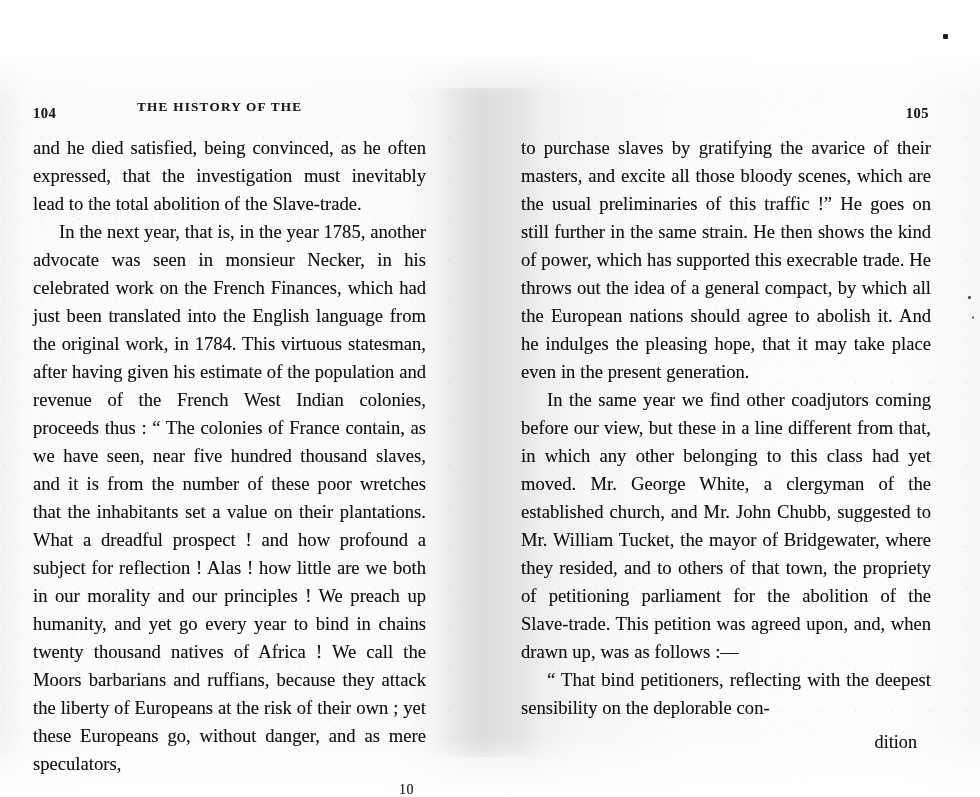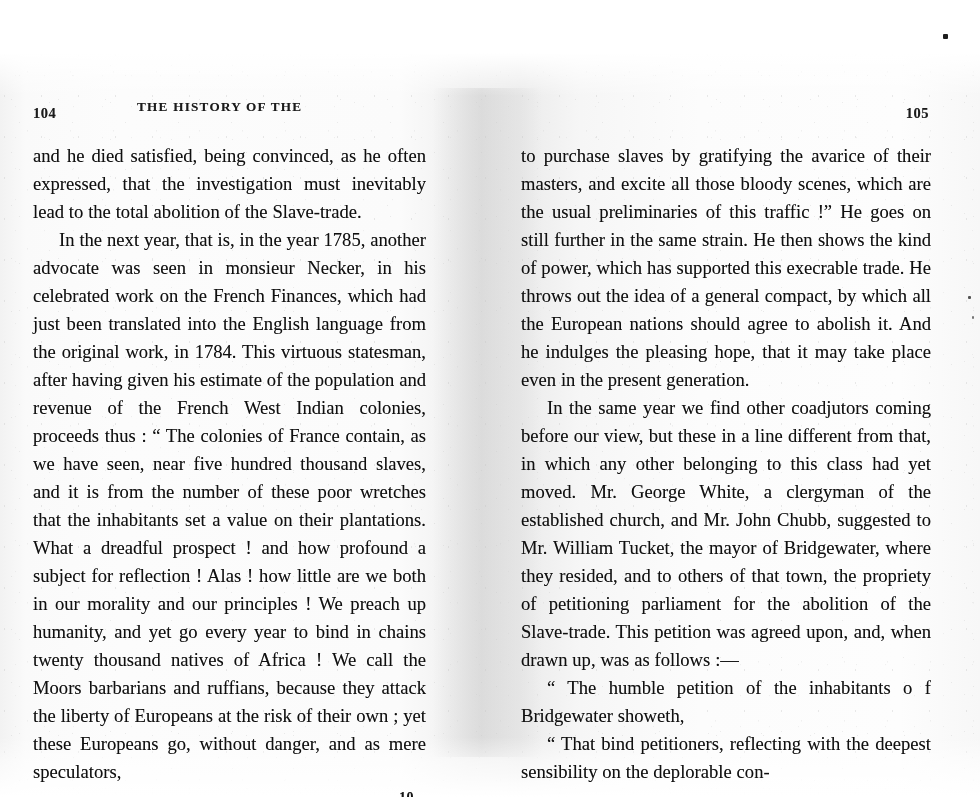--- a/index.html
+++ b/index.html
@@ -89,40 +89,40 @@
     font-size: 14.5px;
     letter-spacing: .5px;
     font-weight: 700;
     margin-top: 9px;
   }
   .folio-left  { left: 0; }
   .folio-right { right: 2px; }
   .head-title-left  { position: absolute; left: 104px;  top: 3px; }
   .head-title-right { position: absolute; left: 58px;   top: 1px; }
 
-  .body-block { margin-top: 16px; }
+  .body-block { margin-top: 8px; }
 
   p.para {
     margin: 0;
     font-size: 18.6px;
     line-height: 28px;
     text-align: justify;
     text-justify: inter-word;
     text-indent: 26px;
     color: #101010;
     word-spacing: .2px;
   }
   p.para.no-indent { text-indent: 0; }
 
   .sig-mark {
     margin-top: 4px;
     text-align: right;
     padding-right: 12px;
     font-size: 14px;
-    font-weight: 700;
+    font-weight: 400;
     letter-spacing: .5px;
     color: #151515;
   }
   .catchword {
     margin-top: 10px;
     text-align: right;
     padding-right: 14px;
     font-size: 18.2px;
     color: #141414;
   }
@@ -162,20 +162,19 @@
 
   <div class="col col-right">
 
     <div class="running-head inky">
       <span class="folio folio-right">105</span>
     </div>
 
     <div class="body-block">
       <p class="para no-indent inky">to purchase slaves by gratifying the avarice of their masters, and excite all those bloody scenes, which are the usual preliminaries of this traffic !” He goes on still further in the same strain. He then shows the kind of power, which has supported this execrable trade. He throws out the idea of a general compact, by which all the European nations should agree to abolish it. And he indulges the pleasing hope, that it may take place even in the present generation.</p>
       <p class="para inky">In the same year we find other coadjutors coming before our view, but these in a line different from that, in which any other belonging to this class had yet moved. Mr. George White, a clergyman of the established church, and Mr. John Chubb, suggested to Mr. William Tucket, the mayor of Bridgewater, where they resided, and to others of that town, the propriety of petitioning parliament for the abolition of the Slave-trade. This petition was agreed upon, and, when drawn up, was as follows :—</p>
-      <p class="para inky">“ The humble petition of the inhabitants o f Bridgewater showeth,</p>
       <p class="para inky">“ That bind petitioners, reflecting with the deepest sensibility on the deplorable con-</p>
     </div>
 
     <div class="catchword inky">dition</div>
   </div>
 
 </div>
 
 </body></html>

